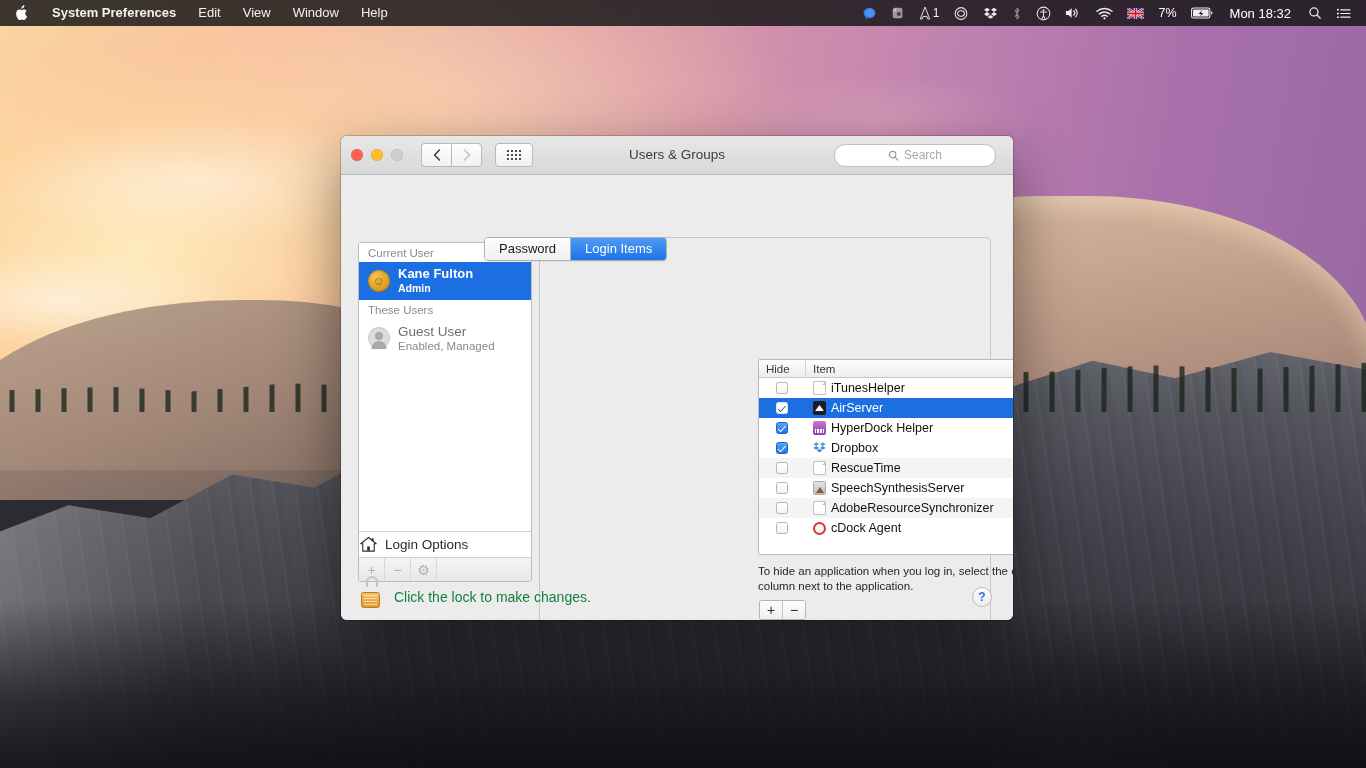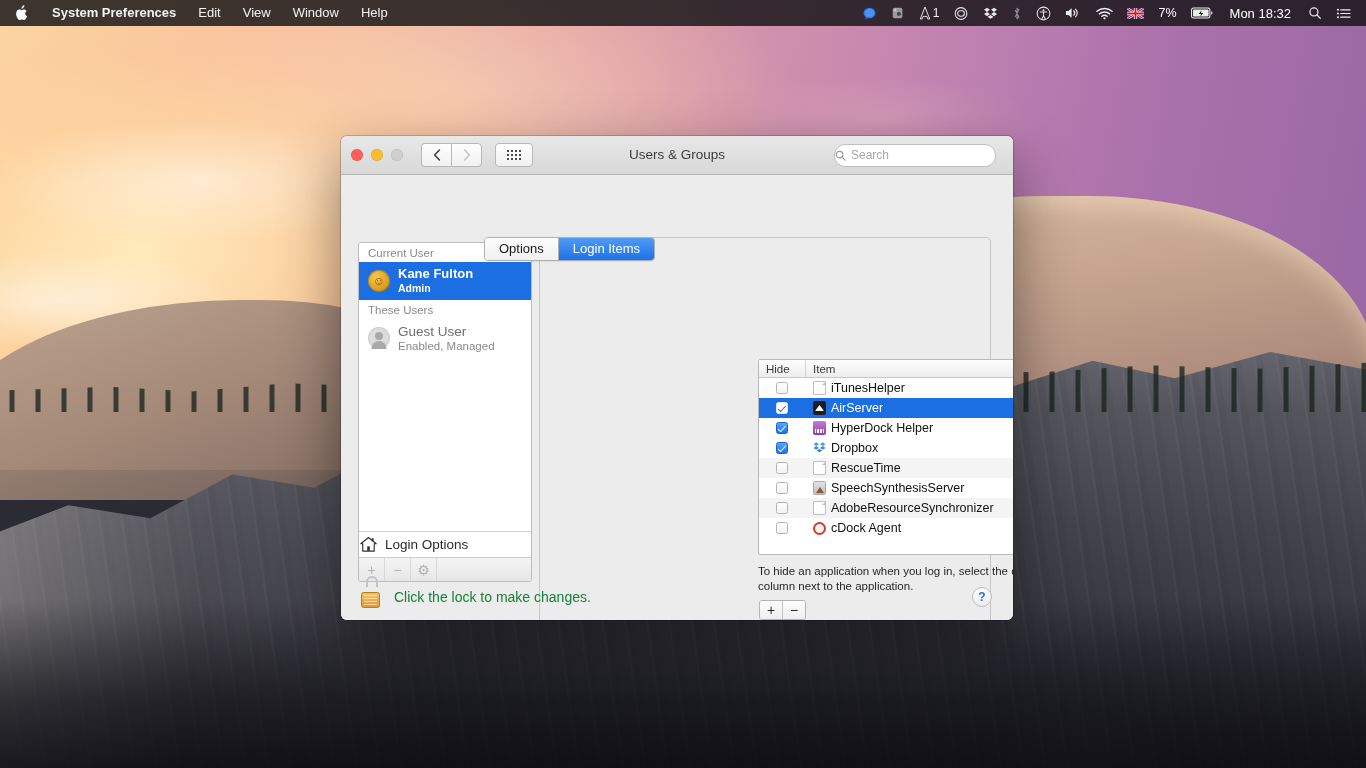--- a/index.html
+++ b/index.html
@@ -190,21 +190,21 @@
     position: absolute; left: 0; right: 0; top: 0; height: 38px;
     line-height: 38px; text-align: center;
     font-size: 13.5px; color: #3b3b3b;
     pointer-events: none;
   }
 
   .searchbox {
     margin-left: auto; margin-right: 17px;
     width: 160px; height: 21px;
     background: #fff; border: 1px solid #c0c0c0; border-radius: 11px;
-    display: flex; align-items: center; justify-content: flex-start;
+    display: flex; align-items: center; justify-content: center;
     position: relative; z-index: 2;
   }
   .search-inner { display: flex; align-items: center; gap: 5px; }
   .search-ph { color: #a8a8a8; font-size: 12px; }
 
   
   #win-body { position: relative; height: 446px; background: #ececec; }
 
   
   #sidebar {
@@ -819,21 +819,21 @@
 
         <div id="table-hint">To hide an application when you log in, select the checkbox in the Hide column next to the application.</div>
 
         <div id="addrem">
           <div class="ar-btn">+</div>
           <div class="ar-btn">−</div>
         </div>
       </div>
 
       <div id="tabs" style="position:absolute;left:143px;top:62px;">
-        <div class="tab">Options</div>
+        <div class="tab">Password</div>
         <div class="tab active">Login Items</div>
       </div>
 
       <div id="lock-area">
         <div style="position:relative;width:21px;height:24px">
           <div class="lock-shackle"></div>
           <div class="lock-body">
               <div class="lines"></div>
             </div>
         </div>

